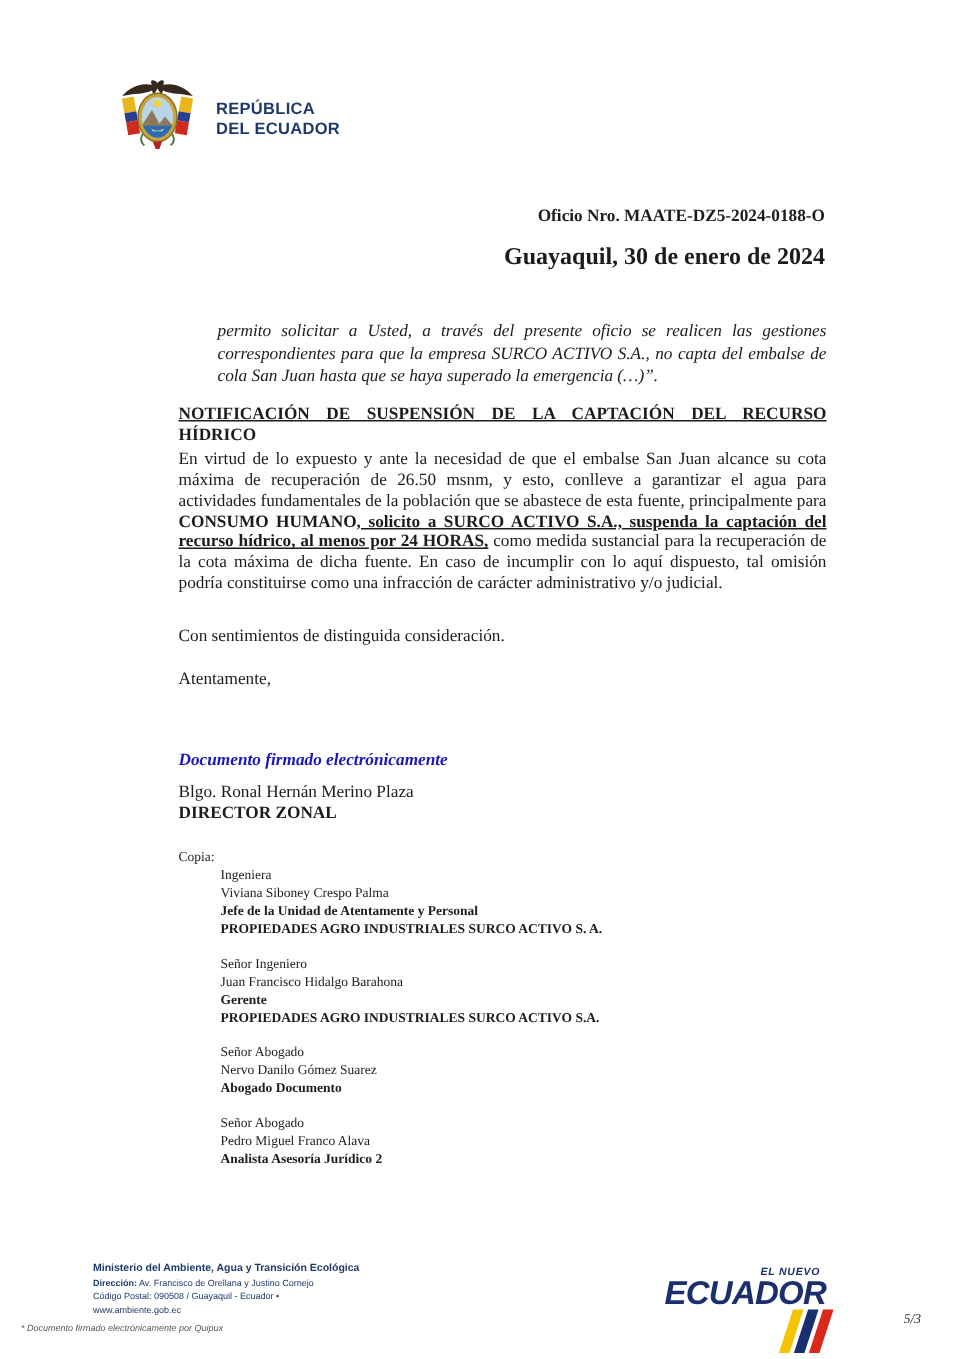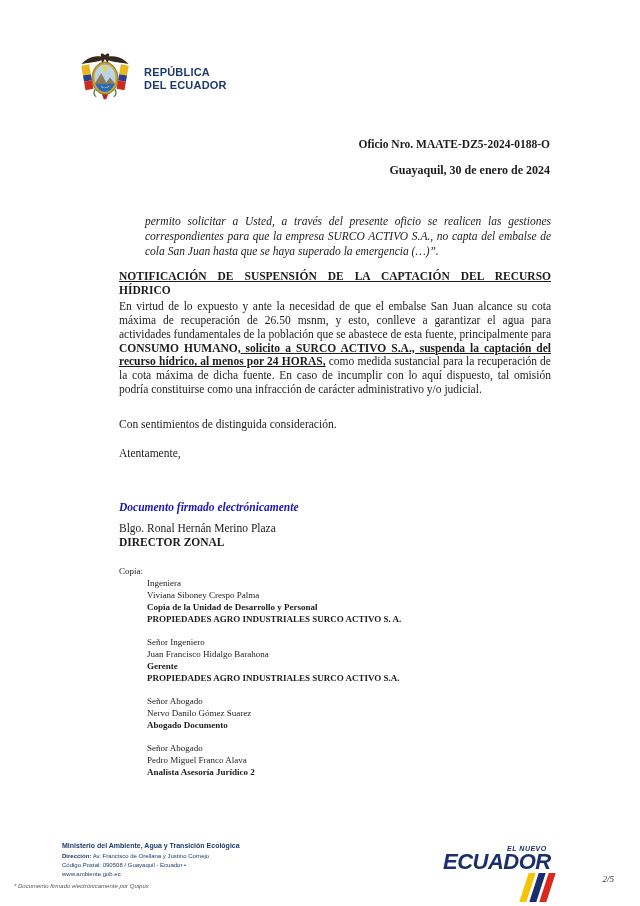--- a/index.html
+++ b/index.html
@@ -6,21 +6,21 @@
   .page{
     position:relative;width:640px;height:906px;background:#ffffff;
     font-family:"Liberation Serif", serif;color:#1c1c1c;overflow:hidden;
   }
   
   .crest-wrap{position:absolute;left:74px;top:46px;display:flex;align-items:center;gap:8px;}
   .republic{font-family:"Liberation Sans", sans-serif;font-weight:bold;color:#1e3a6d;
     font-size:11px;line-height:1.15;letter-spacing:.2px;}
   .oficio-block{position:absolute;right:90px;top:138px;text-align:right;}
   .oficio-line{font-weight:bold;font-size:11.5px;}
-  .date-line{font-weight:bold;font-size:12px;margin-top:13px;}
+  .date-line{font-weight:bold;font-size:16px;margin-top:13px;}
   
   .content{position:absolute;left:119px;top:214px;width:432px;font-size:11.5px;line-height:1.22;}
   .quote{margin:0 0 0 26px;text-align:justify;font-style:italic;line-height:1.3;}
   .heading{margin-top:10px;font-weight:bold;}
   .heading .l1{text-decoration:underline;text-align:justify;text-align-last:justify;}
   .heading .l2{}
   .bodypara{margin-top:3px;text-align:justify;line-height:1.21;}
   .b{font-weight:bold;}
   .bu{font-weight:bold;text-decoration:underline;}
   .closing{margin-top:20px;}
@@ -116,21 +116,21 @@
     <div class="esign">Documento firmado electrónicamente</div>
     <div class="sig-name">Blgo. Ronal Hernán Merino Plaza</div>
     <div class="sig-title">DIRECTOR ZONAL</div>
 
     <div class="copies">
       <div>Copia:</div>
 
       <div class="copy-group">
         <div>Ingeniera</div>
         <div>Viviana Siboney Crespo Palma</div>
-        <div class="b">Copia de la Unidad de Desarrollo y Personal</div>
+        <div class="b">Jefe de la Unidad de Atentamente y Personal</div>
         <div class="b">PROPIEDADES AGRO INDUSTRIALES SURCO ACTIVO S. A.</div>
       </div>
 
       <div class="copy-group">
         <div>Señor Ingeniero</div>
         <div>Juan Francisco Hidalgo Barahona</div>
         <div class="b">Gerente</div>
         <div class="b">PROPIEDADES AGRO INDUSTRIALES SURCO ACTIVO S.A.</div>
       </div>
 
@@ -160,16 +160,16 @@
       <span class="brand-top">EL NUEVO</span>
       <span class="brand-main">ECUADOR</span>
     </div>
     <div class="stripes">
       <i class="stripe-y"></i>
         <i class="stripe-b"></i>
         <i class="stripe-r"></i>
     </div>
   </div>
 
-  <div class="page-num">2/5</div>
+  <div class="page-num">5/3</div>
   <div class="foot-note">* Documento firmado electrónicamente por Quipux</div>
 
 </div>
 
 </body></html>

